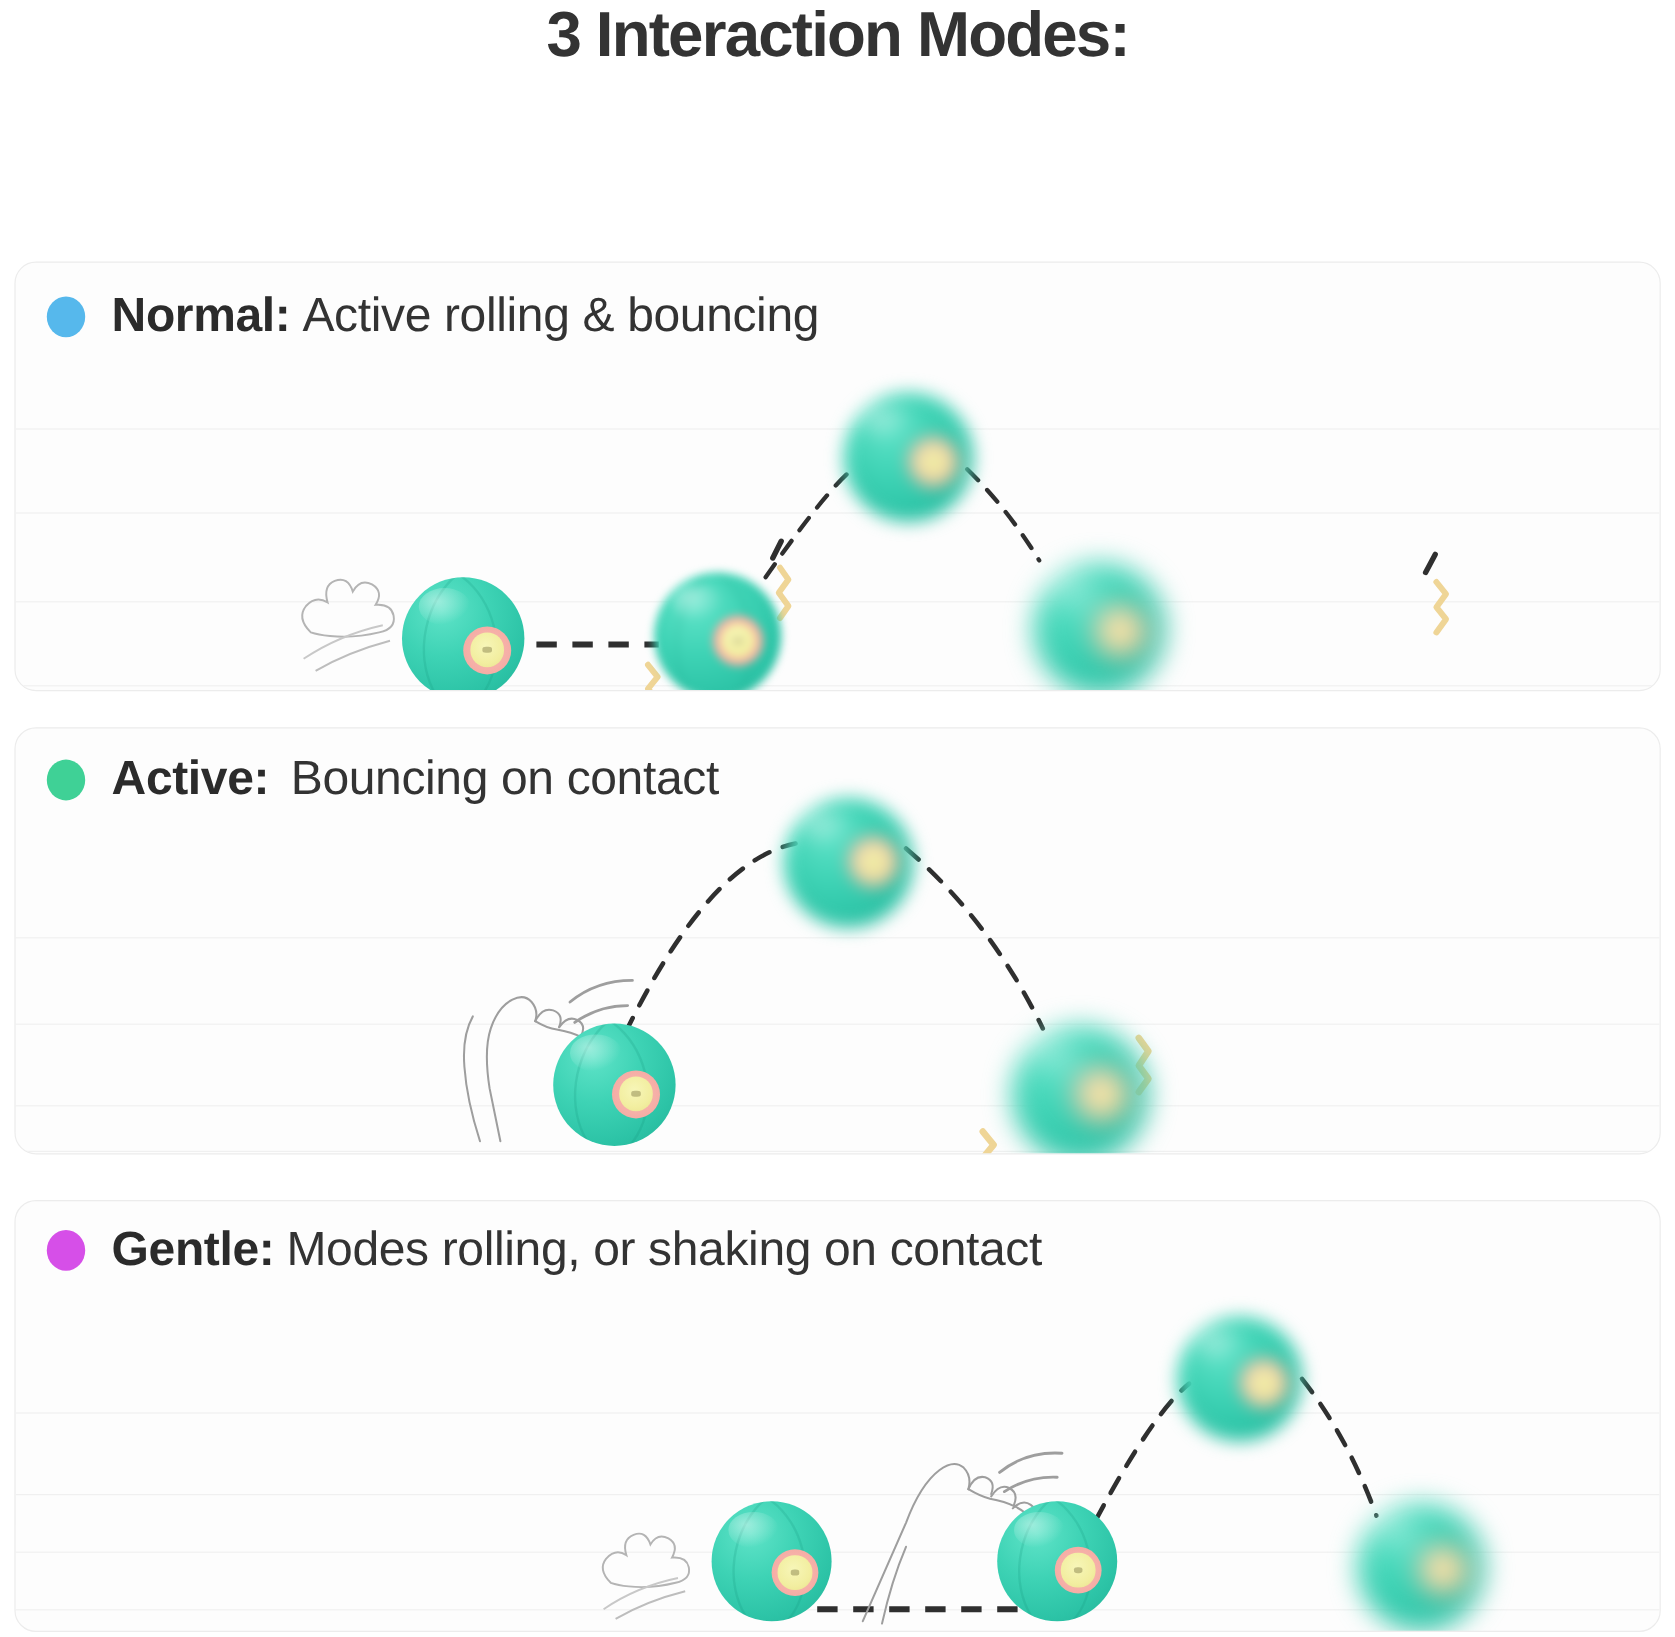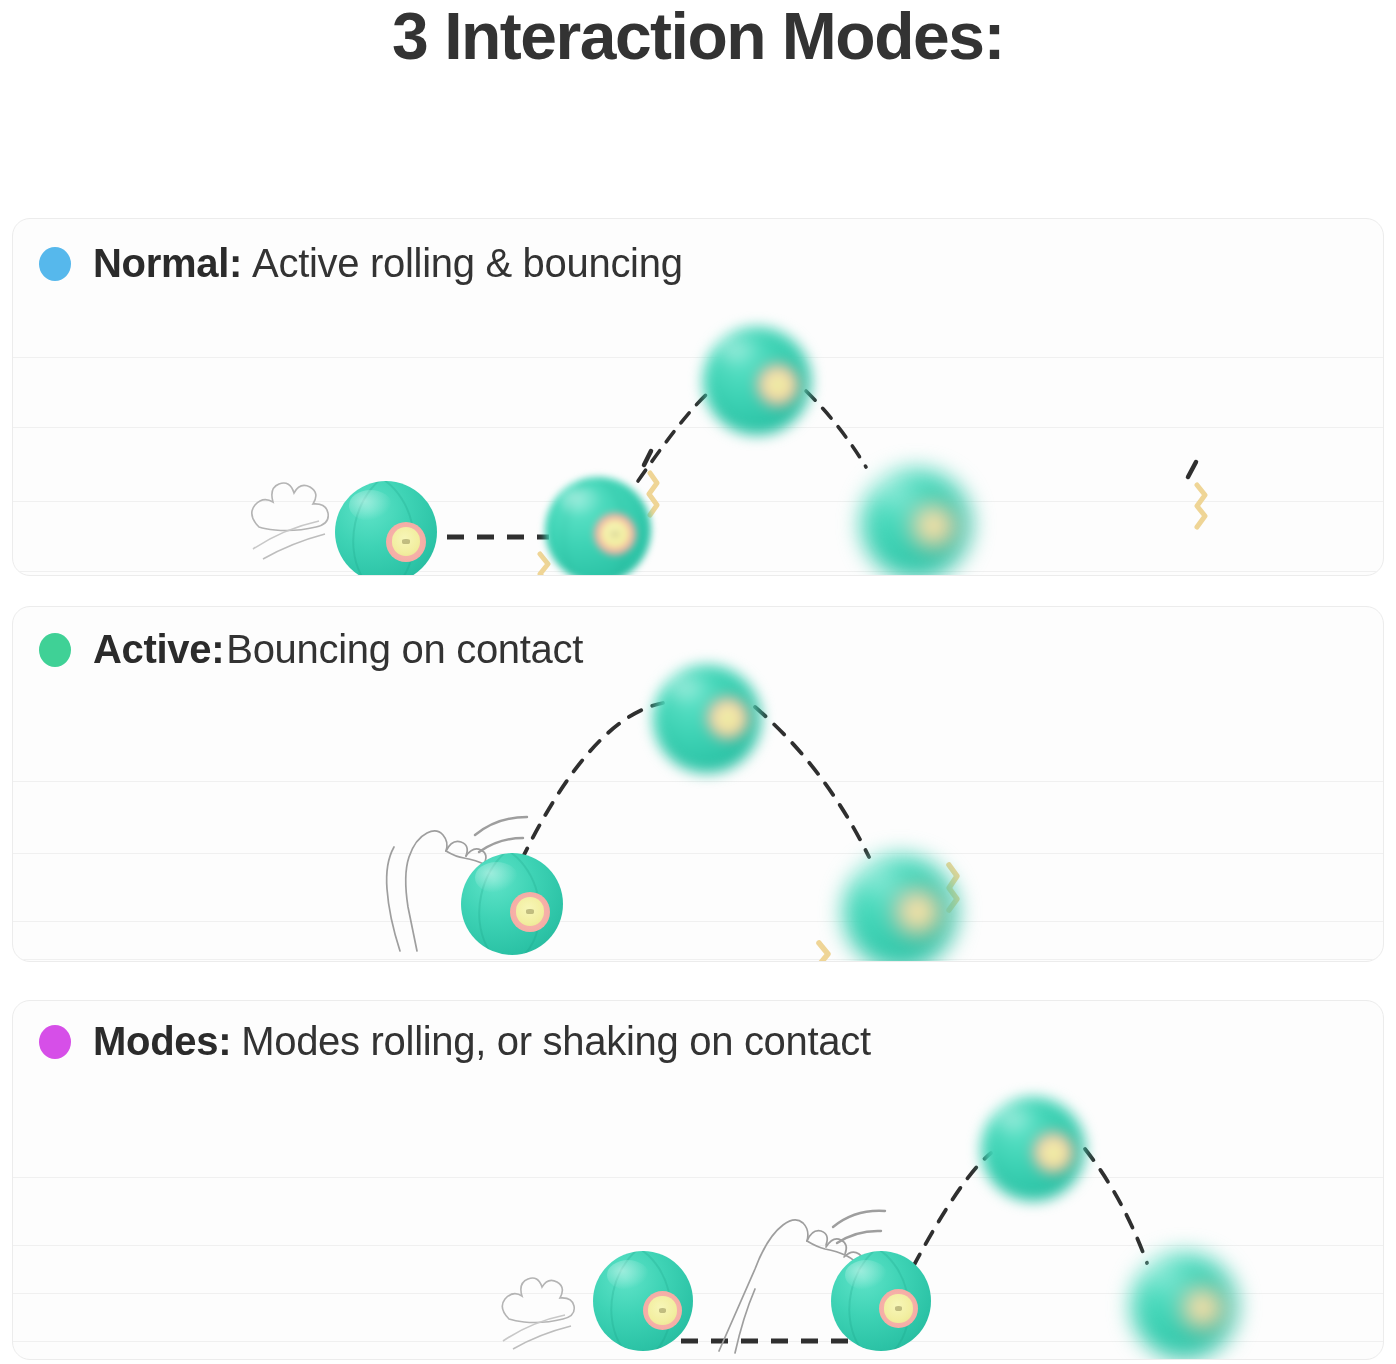--- a/index.html
+++ b/index.html
@@ -19,21 +19,21 @@
     background: #ffffff;
   }
 
   
   .page-title {
     position: absolute;
     top: 2px;
     left: 0;
     width: 1396px;
     text-align: center;
-    font-size: 66px;
+    font-size: 53px;
     font-weight: 700;
     letter-spacing: -1.5px;
     color: #333333;
     line-height: 1.05;
     white-space: nowrap;
   }
 
   
   .card {
     position: absolute;
@@ -268,21 +268,21 @@
     <div class="gridlines">
       <div class="gridline" style="top:174px"></div>
       <div class="gridline" style="top:246px"></div>
       <div class="gridline" style="top:314px"></div>
       <div class="gridline" style="top:352px"></div>
     </div>
 
     <div class="card-head">
       <span class="mode-dot" style="background:#3fd196"></span>
       <span class="mode-text">
-        <span class="mode-name">Active:</span><span class="mode-desc" style="margin-left:2px">Bouncing on contact</span>
+        <span class="mode-name">Active:</span><span class="mode-desc" style="margin-left:18px">Bouncing on contact</span>
       </span>
     </div>
 
     <div class="scene">
       <svg width="1372" height="356" viewBox="0 0 1372 356">
 
         <g fill="none" stroke="#9e9e9e" stroke-width="1.7" stroke-linecap="round" stroke-linejoin="round">
           <path d="M404 344 L 395 300 Q 390 268 396 250 Q 402 232 414 226 Q 424 221 430 228 Q 436 235 433 244"></path>
           <path d="M433 244 q6 -12 15 -9 q9 3 5 14"></path>
           <path d="M453 249 q7 -10 15 -6 q8 4 3 14"></path>
@@ -343,21 +343,21 @@
     <div class="gridlines">
       <div class="gridline" style="top:176px"></div>
       <div class="gridline" style="top:244px"></div>
       <div class="gridline" style="top:292px"></div>
       <div class="gridline" style="top:340px"></div>
     </div>
 
     <div class="card-head">
       <span class="mode-dot" style="background:#d64fe8"></span>
       <span class="mode-text">
-        <span class="mode-name">Modes:</span><span class="mode-desc" style="margin-left:10px">Modes rolling, or shaking on contact</span>
+        <span class="mode-name">Gentle:</span><span class="mode-desc" style="margin-left:10px">Modes rolling, or shaking on contact</span>
       </span>
     </div>
 
     <div class="scene">
       <svg width="1372" height="360" viewBox="0 0 1372 360">
 
         <g fill="none" stroke="#b4b4b4" stroke-width="1.6">
           <path d="M496 318 q-11 -11 -4 -20 q8 -9 17 -3 q-4 -13 6 -17 q10 -4 14 8 q6 -10 15 -5 q9 5 3 16 q12 -1 14 8 q2 10 -11 13 q-20 5 -39 3 q-9 -1 -15 -3z"></path>
           <path d="M500 348 q26 -15 58 -23" stroke="#bdbdbd"></path>
           <path d="M490 340 q28 -19 62 -26" stroke="#c8c8c8"></path>

